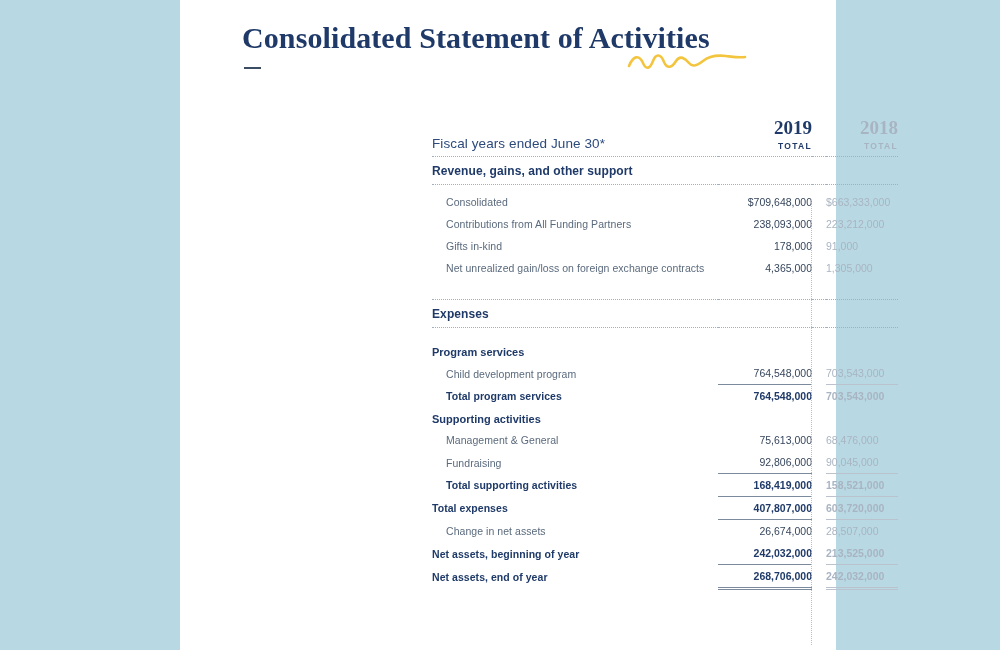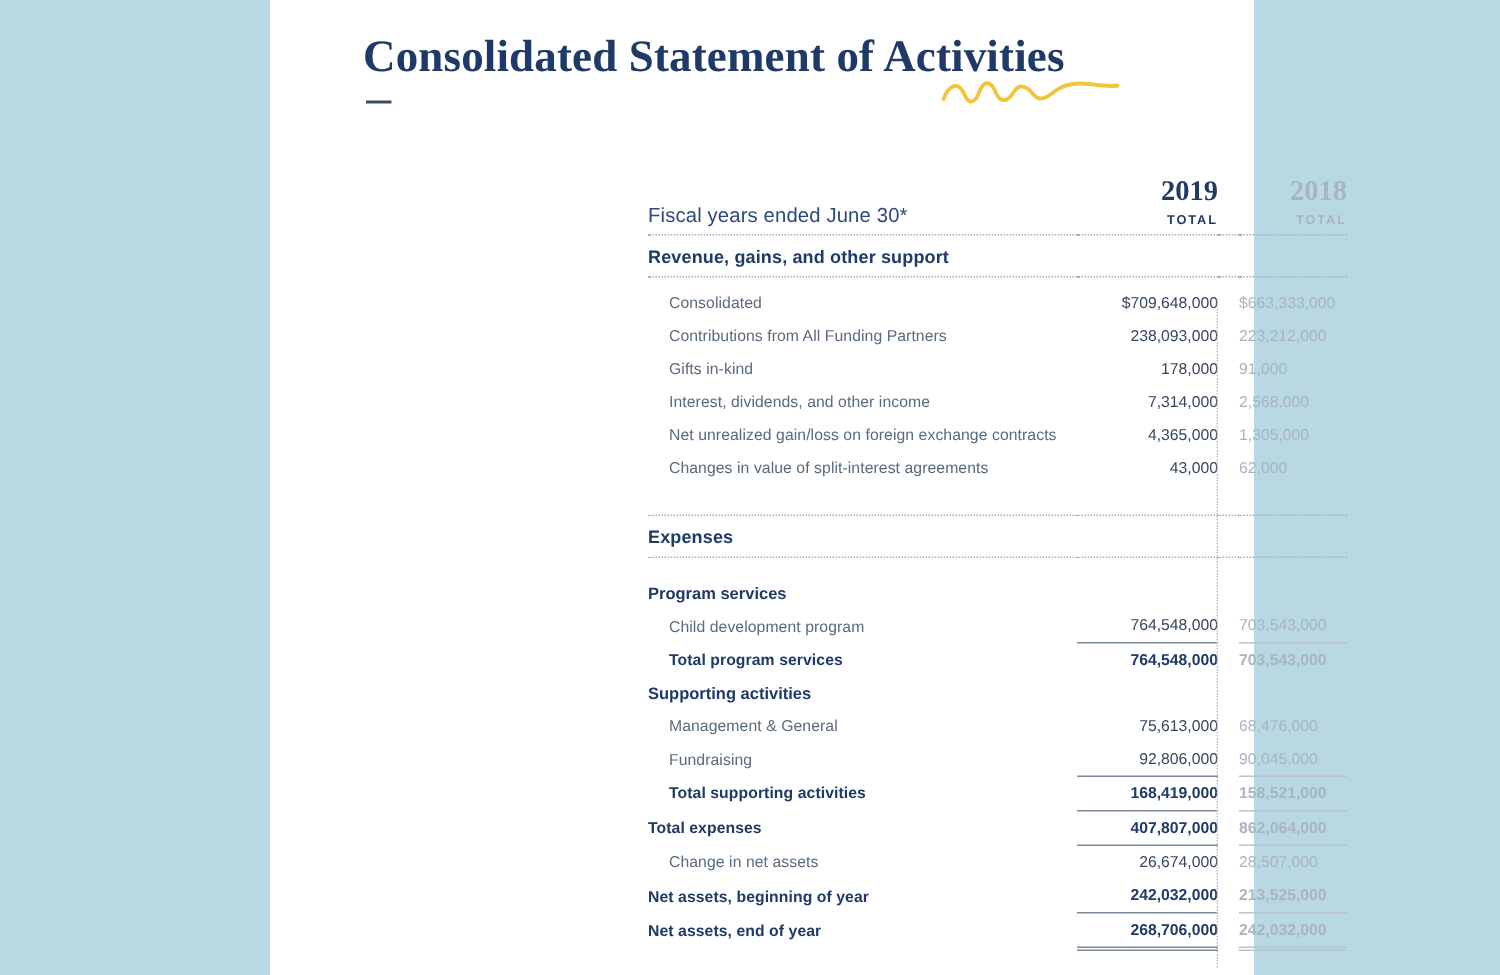--- a/index.html
+++ b/index.html
@@ -262,36 +262,24 @@
             <td class="gap"></td>
             <td class="num18">223,212,000</td>
           </tr>
           <tr>
             <td class="lbl">Gifts in-kind</td>
             <td class="num19">178,000</td>
             <td class="gap"></td>
             <td class="num18">91,000</td>
           </tr>
           <tr>
-            <td class="lbl">Interest, dividends, and other income</td>
-            <td class="num19">7,314,000</td>
-            <td class="gap"></td>
-            <td class="num18">2,568,000</td>
-          </tr>
-          <tr>
             <td class="lbl">Net unrealized gain/loss on foreign exchange contracts</td>
             <td class="num19">4,365,000</td>
             <td class="gap"></td>
             <td class="num18">1,305,000</td>
-          </tr>
-          <tr>
-            <td class="lbl">Changes in value of split-interest agreements</td>
-            <td class="num19">43,000</td>
-            <td class="gap"></td>
-            <td class="num18">62,000</td>
           </tr>
 
           <tr class="spacer">
               <td colspan="4"></td>
             </tr>
           <tr class="spacer-sm">
               <td colspan="4"></td>
             </tr>
 
           <tr class="section-head dotted-top dotted-bottom">
@@ -338,21 +326,21 @@
           <tr class="total rule-above">
             <td class="lbl">Total supporting activities</td>
             <td class="num19">168,419,000</td>
             <td class="gap"></td>
             <td class="num18">158,521,000</td>
           </tr>
           <tr class="total flush rule-above rule-below">
             <td class="lbl">Total expenses</td>
             <td class="num19">407,807,000</td>
             <td class="gap"></td>
-            <td class="num18">862,064,000</td>
+            <td class="num18">603,720,000</td>
           </tr>
 
           <tr>
             <td class="lbl">Change in net assets</td>
             <td class="num19">26,674,000</td>
             <td class="gap"></td>
             <td class="num18">28,507,000</td>
           </tr>
           <tr class="total flush">
             <td class="lbl">Net assets, beginning of year</td>

